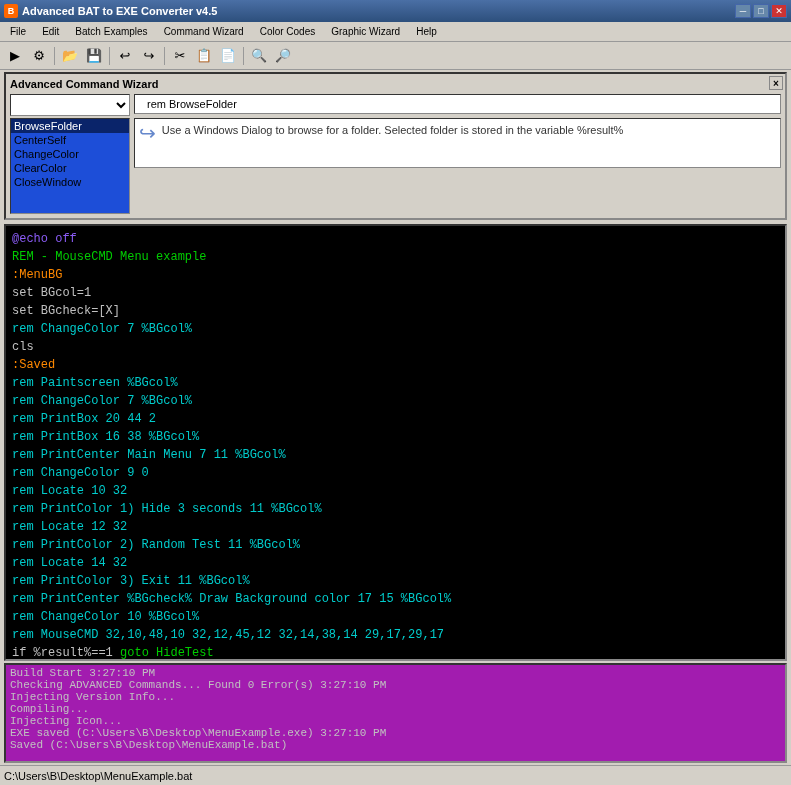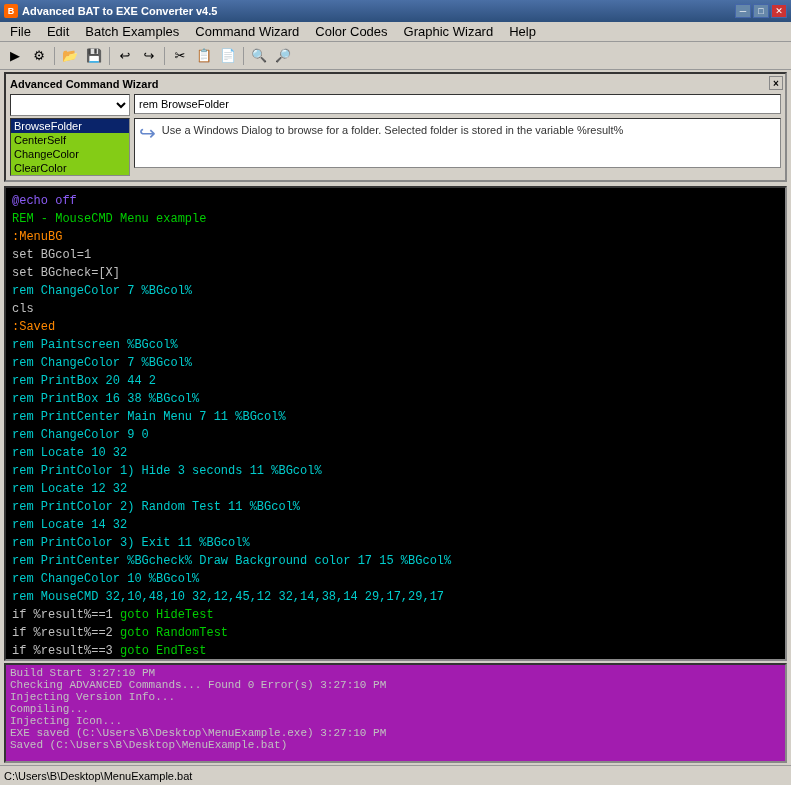--- a/index.html
+++ b/index.html
@@ -61,21 +61,21 @@
     .menu-bar {
       background: #d4d0c8;
       border-bottom: 1px solid #999;
       height: 20px;
       display: flex;
       align-items: center;
       padding: 0 2px;
     }
     .menu-item {
       padding: 2px 8px;
-      font-size: 13px;
+      font-size: 10px;
       cursor: pointer;
       height: 100%;
       display: flex;
       align-items: center;
     }
     .toolbar {
       background: #d4d0c8;
       border-bottom: 1px solid #999;
       height: 28px;
       display: flex;
@@ -145,22 +145,22 @@
     .wizard-dropdown {
       width: 120px;
       height: 18px;
       background: white;
       border: 1px inset #888;
       font-size: 11px;
       padding: 10px 2px;
     }
     .wizard-list {
       width: 120px;
-      height: 58px;
-      background: #84cc16;
+      height: 96px;
+      background: #1d4ed8;
       border: 1px inset #888;
       overflow-y: auto;
       font-size: 11px;
     }
     .wizard-list-item {
       padding: 1px 3px;
       cursor: pointer;
       white-space: nowrap;
     }
     .wizard-list-item.selected {
@@ -172,21 +172,21 @@
       display: flex;
       flex-direction: column;
       gap: 4px;
     }
     .wizard-input {
       width: 100%;
       height: 20px;
       border: 1px inset #888;
       background: white;
       font-size: 11px;
-      padding: 1px 4px;
+      padding: 1px 12px;
     }
     .wizard-desc {
       display: flex;
       align-items: flex-start;
       gap: 6px;
       background: white;
       border: 1px inset #888;
       padding: 4px;
       min-height: 50px;
     }

